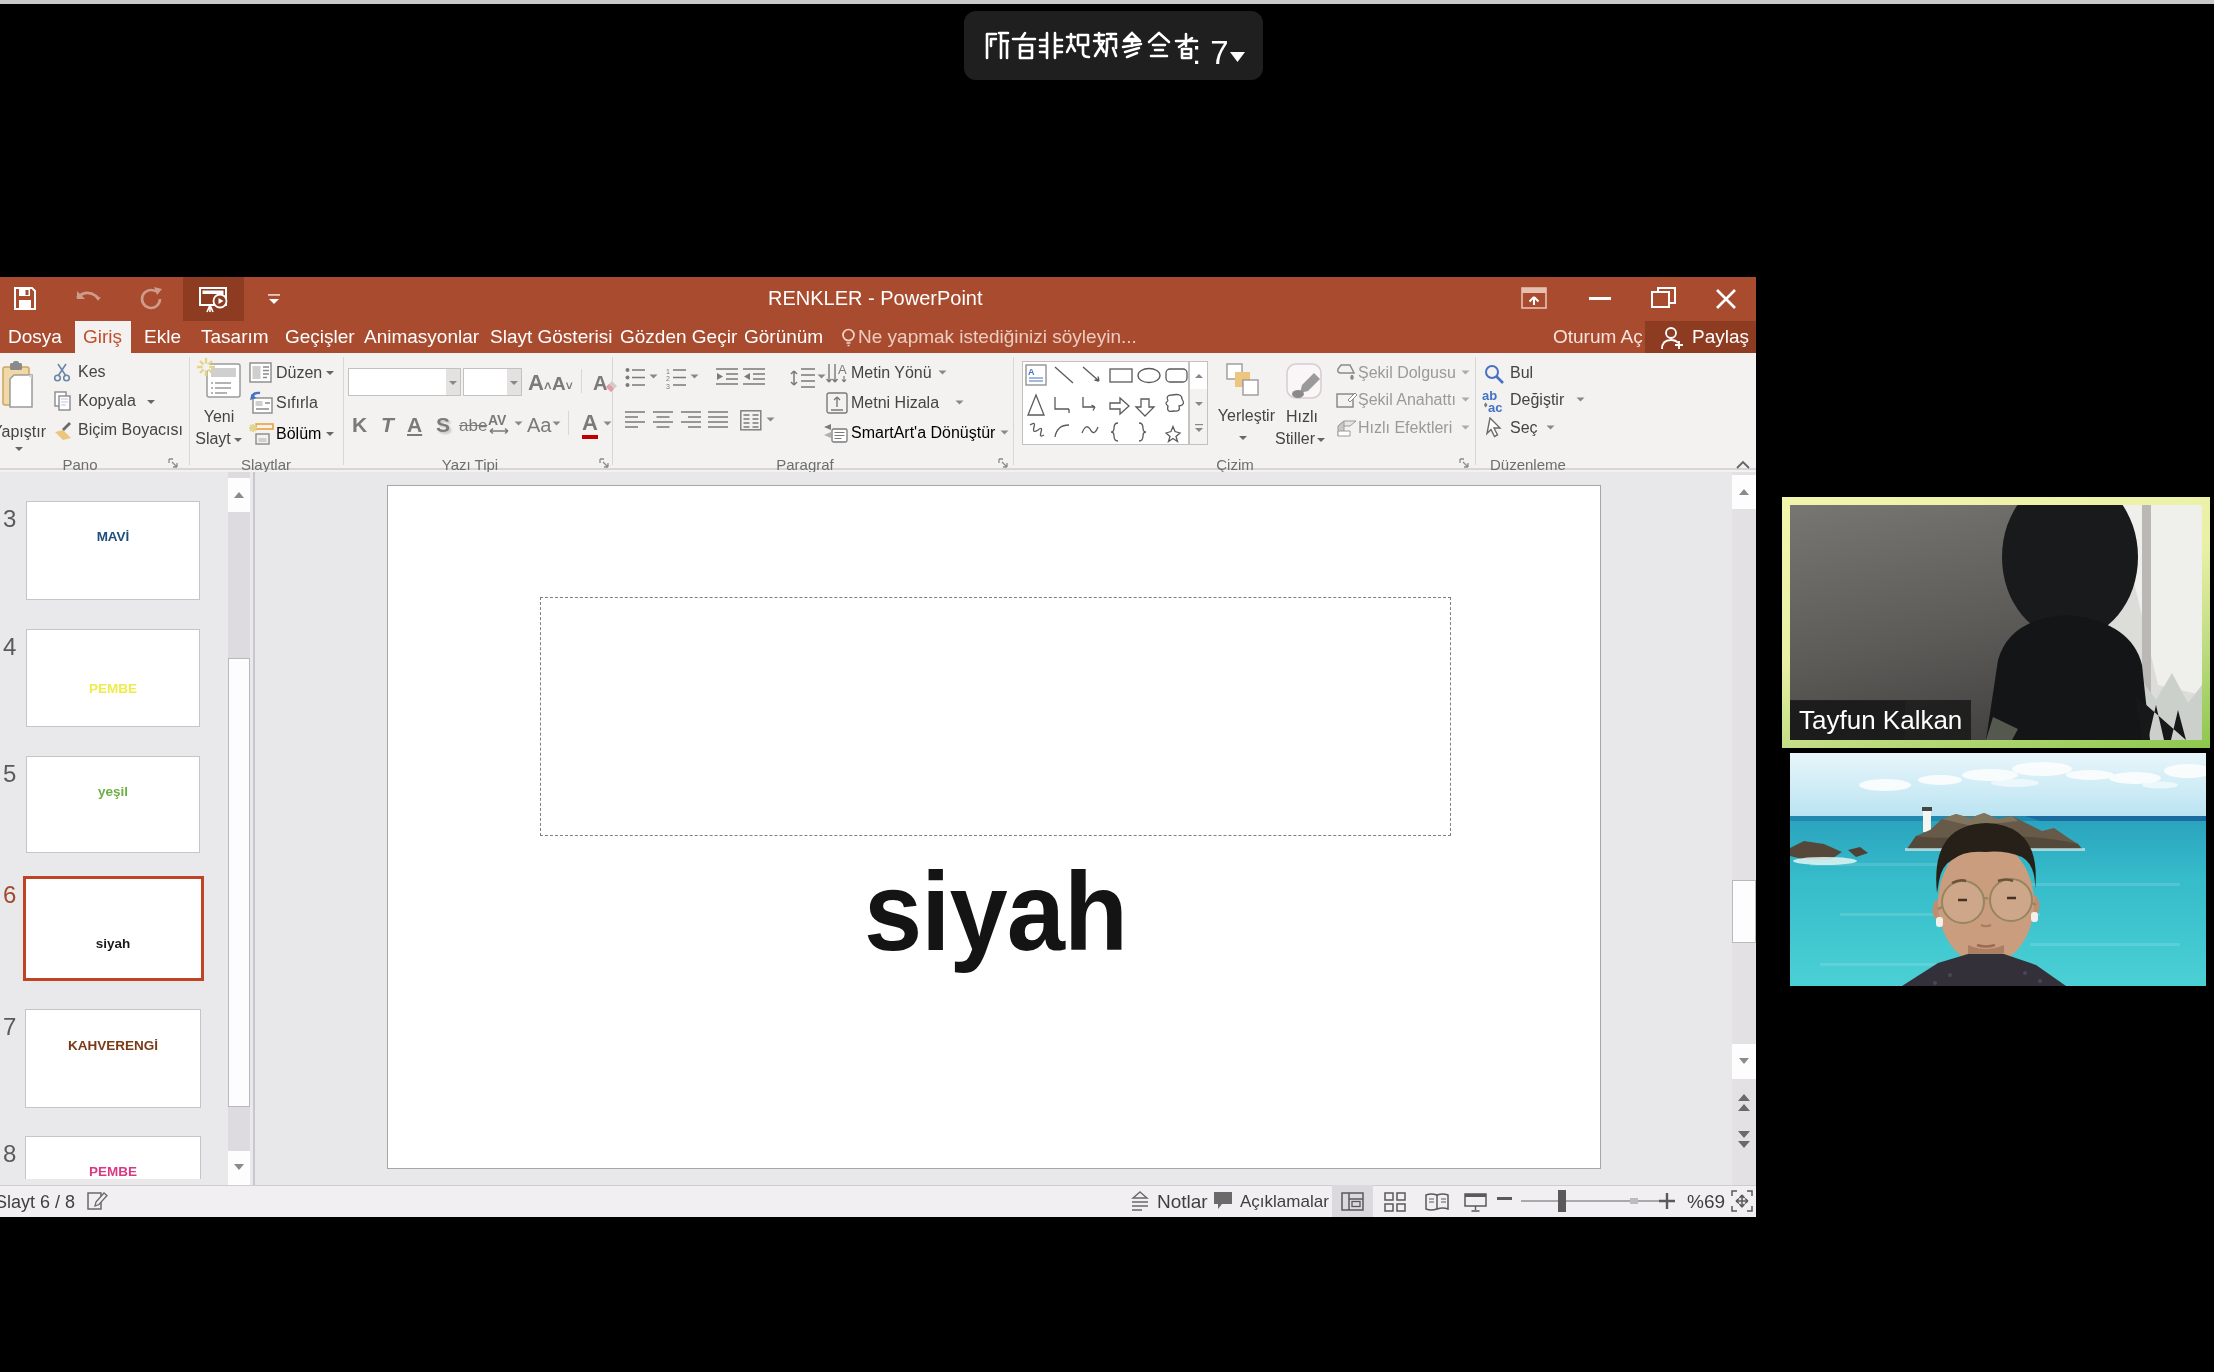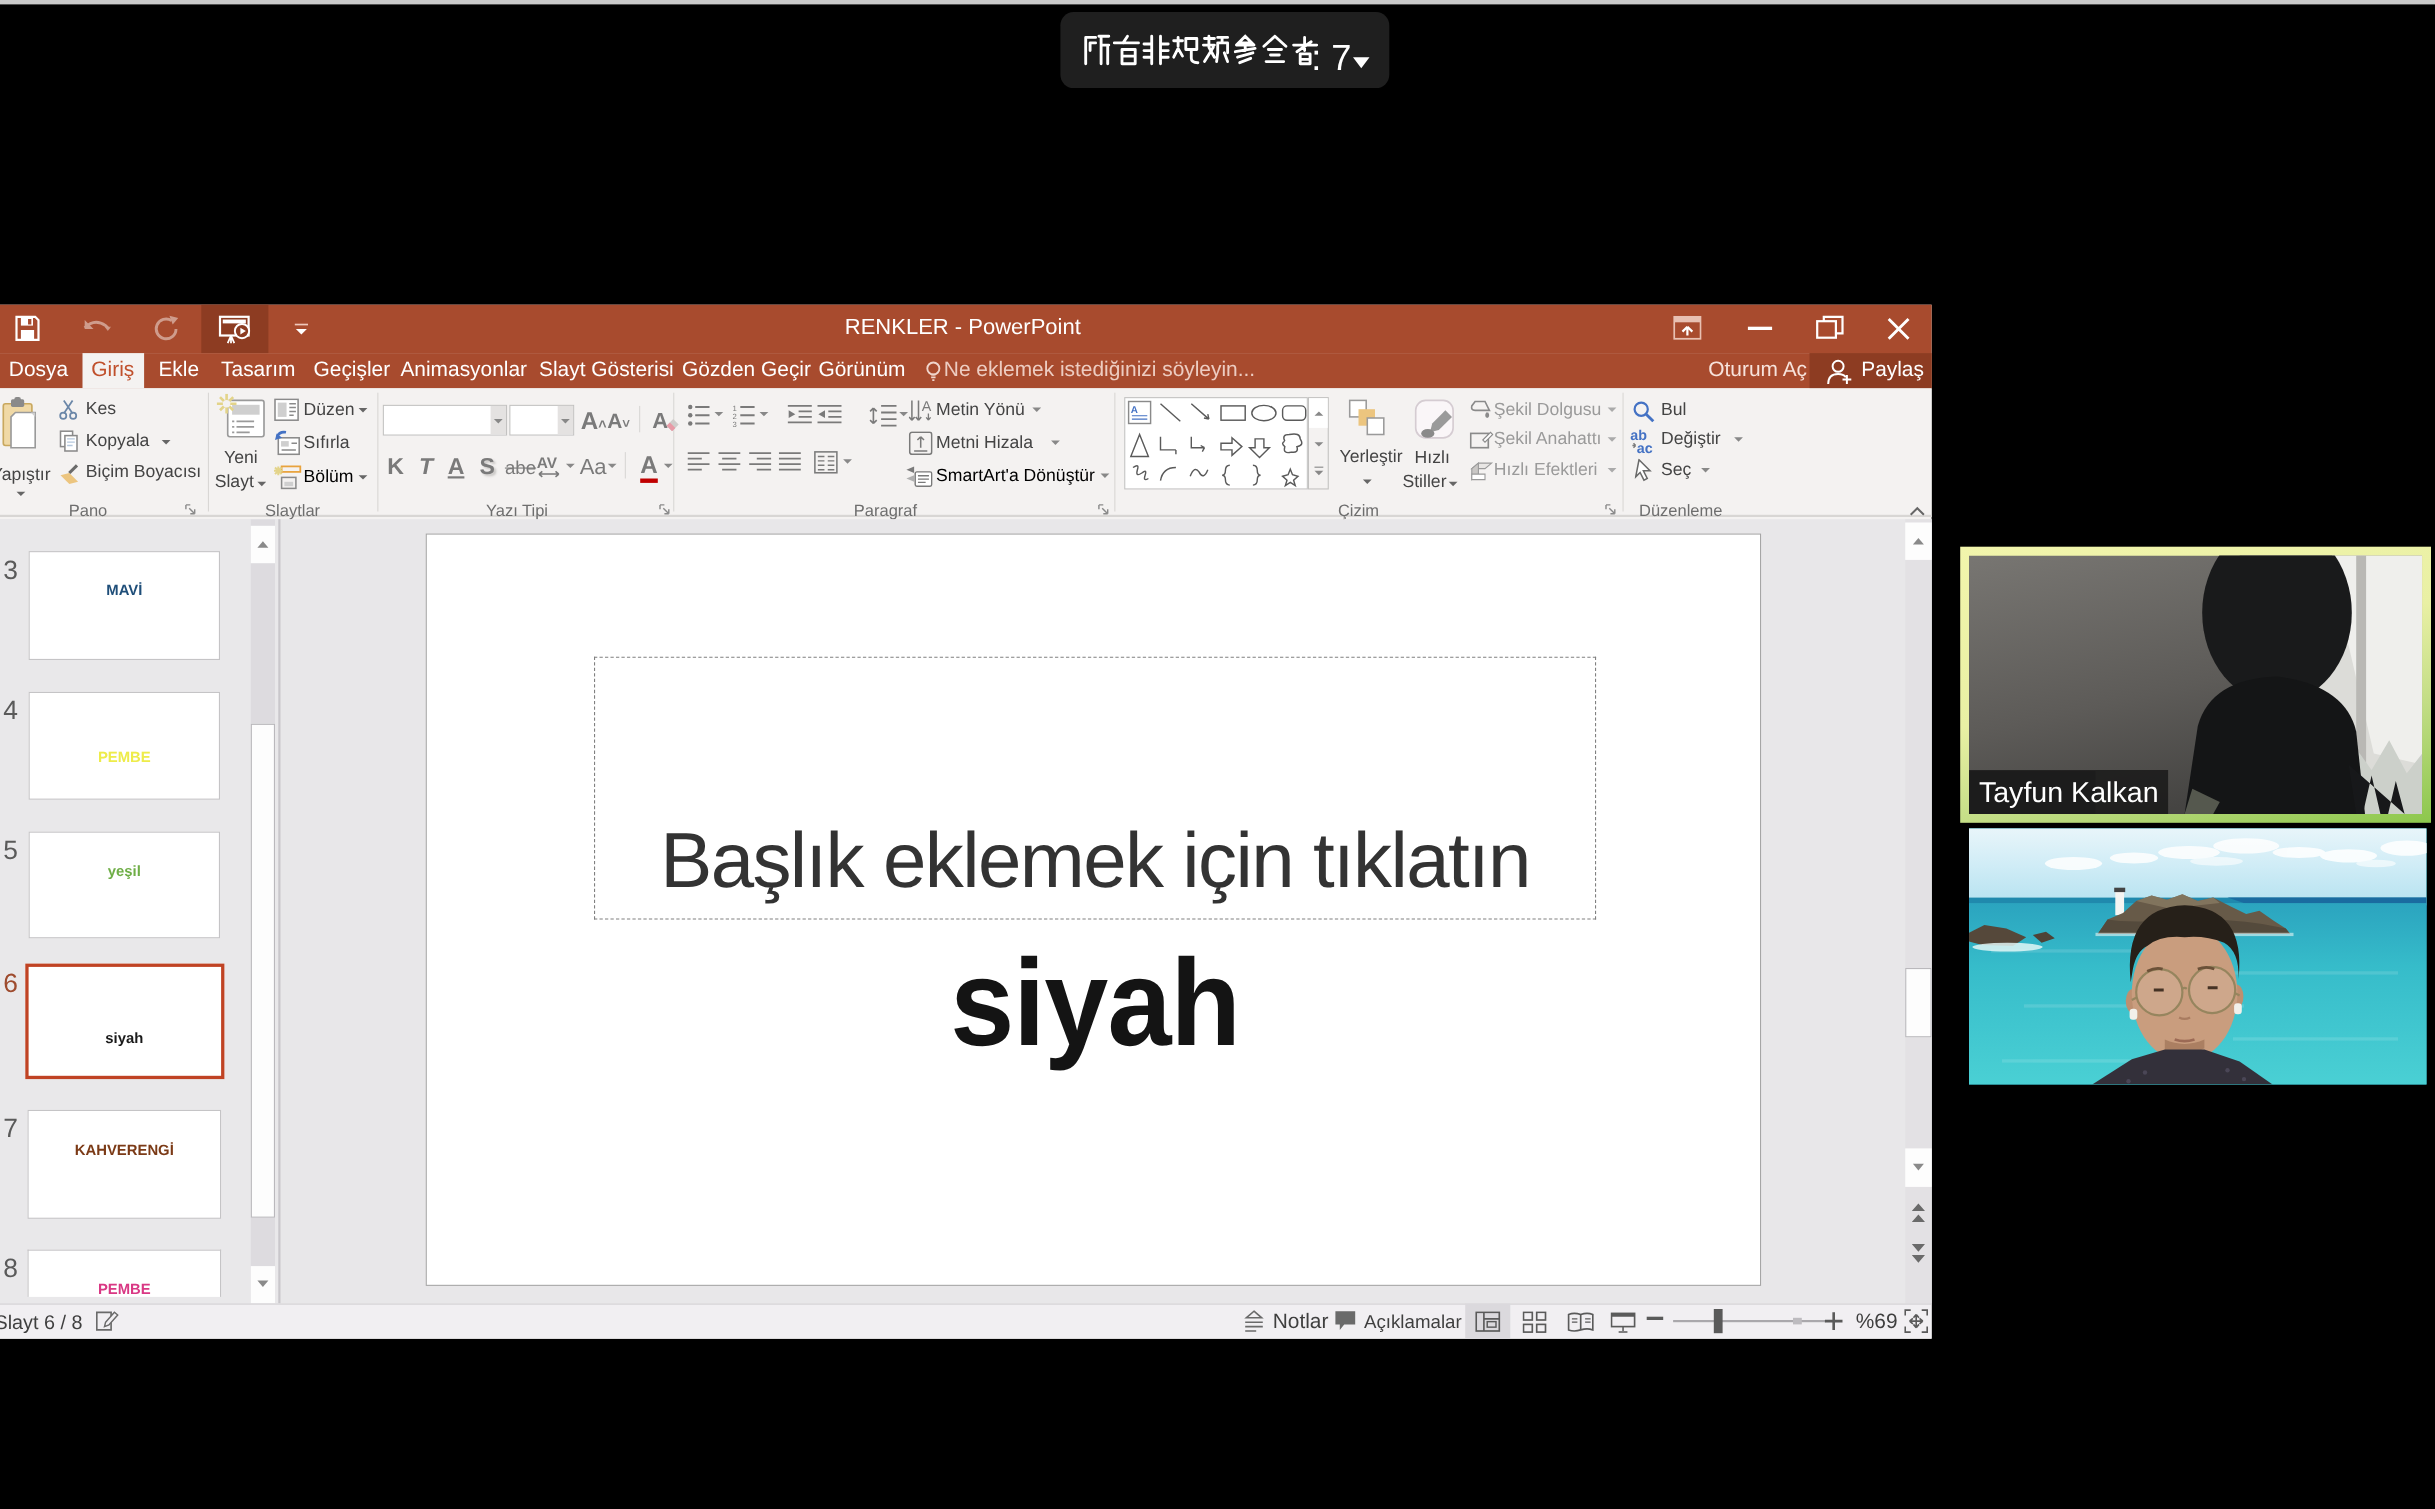--- a/index.html
+++ b/index.html
@@ -101,21 +101,21 @@
     <div class="abs" style="left:0;top:44px;width:1756px;height:32px;color:#fff;font-size:19px;line-height:32px;">
       <span class="abs" style="left:8px;">Dosya</span>
       <span class="abs" style="left:83px;color:#c0502c;">Giriş</span>
       <span class="abs" style="left:144px;">Ekle</span>
       <span class="abs" style="left:201px;">Tasarım</span>
       <span class="abs" style="left:285px;">Geçişler</span>
       <span class="abs" style="left:364px;">Animasyonlar</span>
       <span class="abs" style="left:490px;">Slayt Gösterisi</span>
       <span class="abs" style="left:620px;">Gözden Geçir</span>
       <span class="abs" style="left:744px;">Görünüm</span>
-      <span class="abs" style="left:858px;color:#edccc1;">Ne eklemek istediğinizi söyleyin...</span>
+      <span class="abs" style="left:858px;color:#edccc1;">Ne yapmak istediğinizi söyleyin...</span>
       <span class="abs" style="left:1553px;color:#f7e3dc;">Oturum Aç</span>
     </div>
     <svg class="abs" style="left:840px;top:50px;" width="17" height="22" viewBox="0 0 17 22">
       <circle cx="8.5" cy="8" r="5.5" fill="none" stroke="#f0d5cc" stroke-width="1.7"></circle>
       <path d="M6.5 13.5 h4 M6.5 16 h4 M7.5 18.5 h2" stroke="#f0d5cc" stroke-width="1.5"></path>
     </svg>
 
     <div class="abs" style="left:1645px;top:44px;width:111px;height:32px;background:#8d3c22;"></div>
     <svg class="abs" style="left:1658px;top:48px;" width="28" height="26" viewBox="0 0 28 26">
       <circle cx="13" cy="8" r="5" fill="none" stroke="#fff" stroke-width="1.8"></circle>
@@ -494,21 +494,20 @@
       <div class="abs" style="left:228px;top:186px;width:22px;height:449px;background:#fdfdfd;border:1px solid #bab8bc;"></div>
       <div class="abs" style="left:228px;top:679px;width:22px;height:34px;background:#fdfdfd;"></div>
       <svg class="abs" style="left:233px;top:691px;" width="12" height="9" viewBox="0 0 12 9">
           <path d="M1 1 l5 6 5 -6 z" fill="#8a8a8a"></path>
         </svg>
     </div>
     <div class="abs" style="left:253px;top:195px;width:2px;height:713px;background:#c9c7cb;"></div>
 
     <div class="abs" style="left:387px;top:208px;width:1214px;height:684px;background:#fff;border:1px solid #a6a6a6;"></div>
     <div class="abs" style="left:540px;top:320px;width:911px;height:239px;border:1px dashed #808080;"></div>
-    <div class="abs" style="left:540px;top:465px;width:911px;text-align:center;font-size:71px;color:#333;letter-spacing:-1.5px;">Başlık eklemek için tıklatın</div>
     <div class="abs" style="left:540px;top:570px;width:911px;text-align:center;font-size:112px;font-weight:bold;color:#141414;letter-spacing:-1px;transform:scaleX(0.935);">siyah</div>
 
     <div class="abs" style="left:1732px;top:195px;width:24px;height:713px;background:#e3e1e4;"></div>
     <div class="abs" style="left:1732px;top:198px;width:24px;height:34px;background:#fdfdfd;"></div>
     <svg class="abs" style="left:1738px;top:210px;" width="12" height="9" viewBox="0 0 12 9">
         <path d="M1 8 l5 -6 5 6 z" fill="#8a8a8a"></path>
       </svg>
     <div class="abs" style="left:1732px;top:603px;width:24px;height:63px;background:#fdfdfd;border:1px solid #bab8bc;"></div>
     <div class="abs" style="left:1732px;top:767px;width:24px;height:35px;background:#fdfdfd;"></div>
     <svg class="abs" style="left:1738px;top:780px;" width="12" height="9" viewBox="0 0 12 9">

